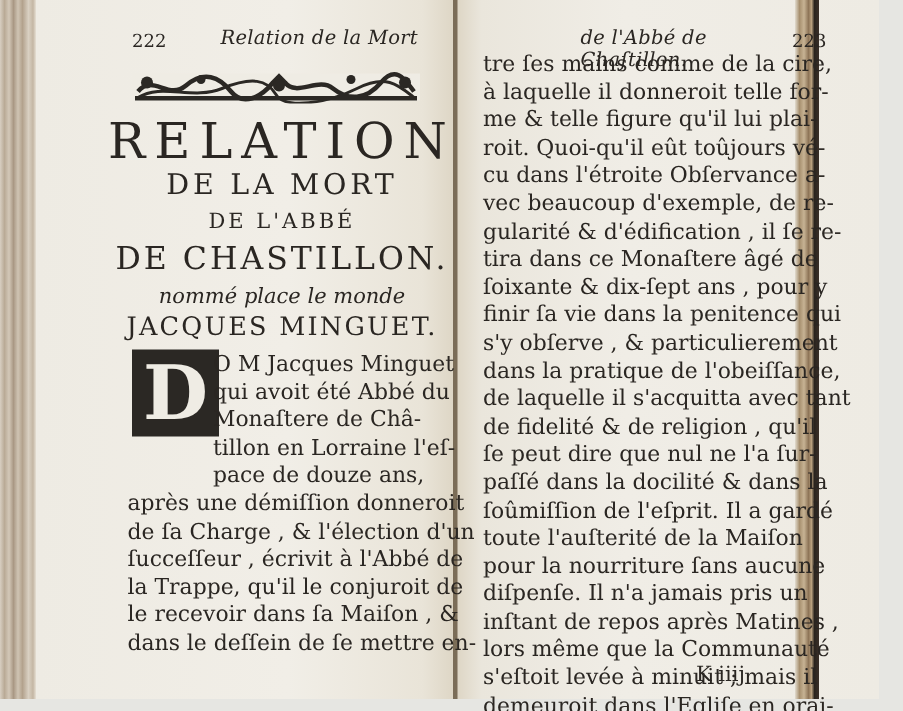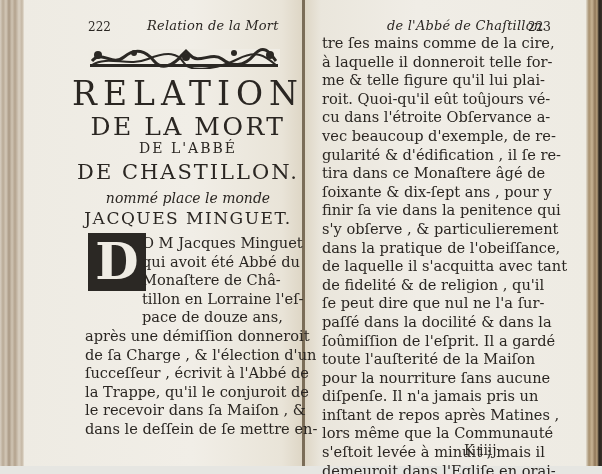--- a/index.html
+++ b/index.html
@@ -4,21 +4,21 @@
   <style>
     html, body { margin: 0; padding: 0; }
     body {
       width: 602px; height: 474px; overflow: hidden;
       background: #e6e6e2;
       position: relative;
       font-family: "DejaVu Serif", "Liberation Serif", serif;
       color: #2a2622;
     }
     .spread {
-      position: absolute; left: 0; top: 0; width: 602px; height: 466px;
+      position: absolute; left: 0; top: 0; width: 546px; height: 466px;
       background: #efece4;
     }
     .edge-left {
       position: absolute; left: 0; top: 0; width: 24px; height: 466px;
       background: linear-gradient(90deg, #d8cfc2 0px, #b9aa96 3px, #d3c8b8 6px, #a99884 9px, #cfc4b3 12px, #b3a28d 15px, #d9d0c2 19px, #c4b6a3 22px, #e6e0d4 24px);
     }
     .edge-right {
       position: absolute; right: 0; top: 0; width: 16px; height: 466px;
       background: linear-gradient(90deg, #e2dccf 0px, #a7906f 3px, #c7b394 6px, #8e7558 9px, #b8a07e 11px, #2a241e 13px, #3a3028 16px);
     }
@@ -42,21 +42,21 @@
       position: absolute; font-style: italic; font-size: 13px;
       letter-spacing: 0.2px;
       margin-left: 15px;
     }
     .page-num { position: absolute; font-size: 12px; }
     .ornament {
       position: absolute; left: 88px; top: 47px; width: 192px; height: 22px;
     }
     .title-block { position: absolute; left: 70px; width: 236px; text-align: center; }
     .t1 { top: 74px; font-size: 33px; letter-spacing: 6px; }
-    .t2 { top: 112px; font-size: 25px; letter-spacing: 2.5px; }
+    .t2 { top: 112px; font-size: 19px; letter-spacing: 2.5px; }
     .t3 { top: 140px; font-size: 14px; letter-spacing: 2px; font-variant: small-caps; }
     .t4 { top: 160px; font-size: 21px; letter-spacing: 2px; }
     .t5 { top: 190px; font-size: 14px; font-style: italic; }
     .t6 { top: 208px; font-size: 17px; letter-spacing: 1.5px; font-variant: small-caps; }
     .dropcap {
       position: absolute; left: 88px; top: 233px; width: 58px; height: 58px;
       background: #2b2824;
     }
     .dropcap-letter {
       position: absolute; left: 0; top: 0; width: 58px; height: 58px;

